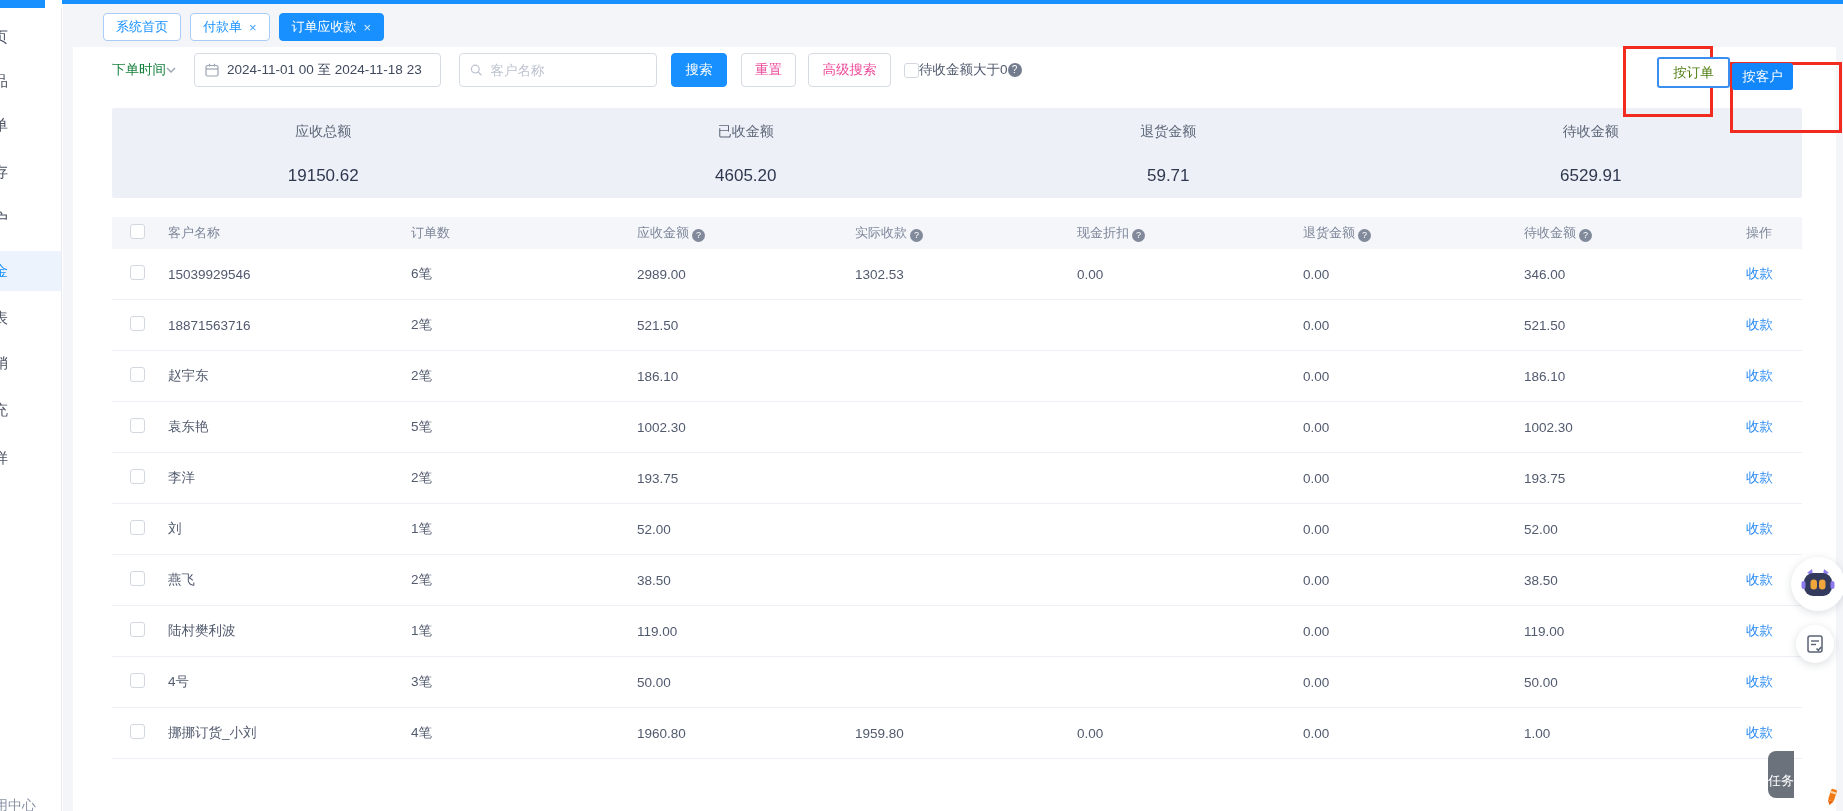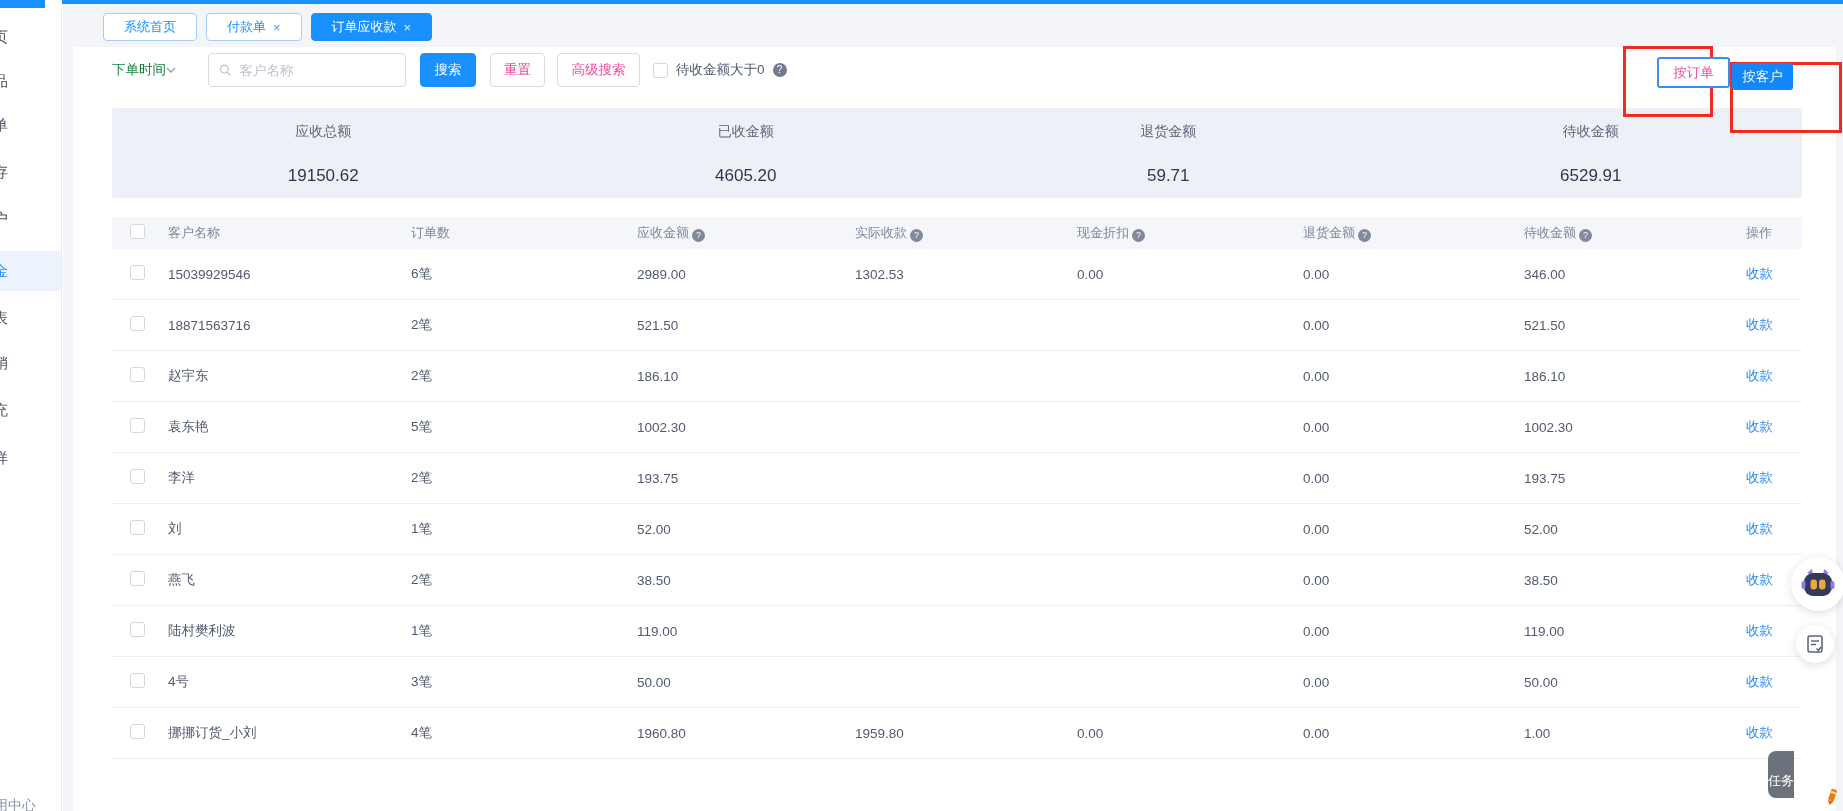--- a/index.html
+++ b/index.html
@@ -18,46 +18,46 @@
   
   #sidebar{position:absolute;left:0;top:8px;width:62px;height:803px;background:#fff;border-right:1px solid #e9ebf1;overflow:hidden;}
   .sb-item{position:absolute;left:-7px;width:40px;font-size:15px;color:#4a5263;cursor:pointer;white-space:nowrap;}
   .sb-item.active{color:var(--primary);}
   .sb-active-bg{position:absolute;left:0;width:62px;height:40px;background:#ecf3fd;}
   #sb-footer{position:absolute;left:-6px;top:789px;font-size:14px;color:#8a93a6;white-space:nowrap;}
 
   
   #page{position:absolute;left:63px;top:4px;right:0;bottom:0;background:var(--page-bg);}
   #tabs{position:absolute;left:40px;top:9px;height:28px;display:flex;gap:9px;}
-  .tab{height:28px;display:flex;align-items:center;padding:0 20px;border:1px solid #a9ccf6;border-radius:4px;background:#fff;color:var(--primary);font-size:13px;cursor:pointer;white-space:nowrap;}
+  .tab{height:28px;display:flex;align-items:center;padding:0 12px;border:1px solid #a9ccf6;border-radius:4px;background:#fff;color:var(--primary);font-size:13px;cursor:pointer;white-space:nowrap;}
   .tab .x{margin-left:7px;font-size:13px;line-height:1;opacity:.85;cursor:pointer;}
   .tab.active{background:var(--primary);border-color:var(--primary);color:#fff;}
 
   #panel{position:absolute;left:10px;top:43px;width:1763px;bottom:0;background:#fff;}
 
   
   #filter-row{position:absolute;left:39px;top:6px;height:34px;display:flex;align-items:center;font-size:13.5px;}
   .f-label{display:flex;align-items:center;gap:0;width:78px;color:#15803d;cursor:pointer;}
   .inputbox{height:34px;border:1px solid #d7dbe3;border-radius:4px;background:#fff;display:flex;align-items:center;padding:0 10px;gap:8px;color:#3f4a5e;}
   #date-input{width:247px;margin-left:4px;}
   #cust-input{width:198px;margin-left:18px;}
   #cust-input input{border:none;outline:none;width:100%;font-size:13.5px;font-family:inherit;color:#3f4a5e;background:transparent;}
   #cust-input input::placeholder{color:#bcc2cf;}
   .btn{height:34px;border-radius:4px;border:1px solid #d7dbe3;background:#fff;color:#ec4899;font-size:13.5px;font-family:inherit;cursor:pointer;}
   .btn.primary{background:var(--primary);border-color:var(--primary);color:#fff;}
   #btn-search{width:56px;margin-left:14px;}
   #btn-reset{width:55px;margin-left:14px;}
   #btn-adv{width:83px;margin-left:12px;}
-  .chk{display:flex;align-items:center;gap:8px;margin-left:13px;cursor:pointer;color:#515a6e;}
+  .chk{display:flex;align-items:center;margin-left:13px;cursor:pointer;color:#515a6e;}
   .box{width:15px;height:15px;border:1px solid #d3d7e0;border-radius:3px;background:#fff;display:inline-block;flex:none;}
   .help{width:14px;height:14px;border-radius:50%;background:#737c8e;color:#fff;font-size:10px;line-height:14px;text-align:center;display:inline-block;flex:none;}
 
   
   .vbtn{position:absolute;z-index:2;font-size:13.5px;border-radius:3px;text-align:center;cursor:pointer;font-family:inherit;}
-  #btn-byorder{left:1584px;top:10px;width:73px;height:31px;background:#fff;border:2px solid #3a8ef0;color:#ec4899;line-height:27px;}
+  #btn-byorder{left:1584px;top:10px;width:73px;height:31px;background:#fff;border:2px solid #3a8ef0;color:#4d7c0f;line-height:27px;}
   #btn-bycust{left:1659px;top:16px;width:61px;height:27px;background:#1287fb;border:none;color:#fff;line-height:27px;}
   .redrect{position:absolute;z-index:1;border:3px solid var(--red);background:transparent;}
   #red1{left:1550px;top:-1px;width:90px;height:71px;}
   #red2{left:1657px;top:15px;width:112px;height:71px;}
 
   
   #summary{position:absolute;left:39px;top:61px;width:1690px;height:90px;background:var(--summary-bg);border-radius:2px;display:flex;}
   .sum-card{flex:1;display:flex;flex-direction:column;align-items:center;justify-content:center;gap:25px;padding-top:2px;}
   .sum-label{font-size:14px;color:#5c6678;}
   .sum-value{font-size:17px;color:#2f3850;}
@@ -121,20 +121,29 @@
 
   <section id="panel">
 
     <div id="filter-row">
       <div class="f-label">
         <span>下单时间</span>
         <svg width="10" height="6" viewBox="0 0 10 6">
             <path d="M1 1l4 4 4-4" fill="none" stroke="#9aa3b2" stroke-width="1.4"></path>
           </svg>
       </div>
+      <div class="inputbox" id="date-input">
+        <svg width="14" height="14" viewBox="0 0 14 14">
+            <rect x="1" y="2.5" width="12" height="10.5" rx="1.5" fill="none" stroke="#9aa3b2" stroke-width="1.2"></rect>
+            <line x1="1" y1="6" x2="13" y2="6" stroke="#9aa3b2" stroke-width="1.2"></line>
+            <line x1="4.5" y1="0.8" x2="4.5" y2="3.5" stroke="#9aa3b2" stroke-width="1.2"></line>
+            <line x1="9.5" y1="0.8" x2="9.5" y2="3.5" stroke="#9aa3b2" stroke-width="1.2"></line>
+          </svg>
+        <span>2024-11-01 00 至 2024-11-18 23</span>
+      </div>
       <div class="inputbox" id="cust-input">
         <svg width="14" height="14" viewBox="0 0 14 14">
             <circle cx="6" cy="6" r="4.4" fill="none" stroke="#bcc2cf" stroke-width="1.4"></circle>
             <line x1="9.4" y1="9.4" x2="13" y2="13" stroke="#bcc2cf" stroke-width="1.4"></line>
           </svg>
         <input placeholder="客户名称" style="">
       </div>
       <button class="btn primary" id="btn-search">搜索</button>
       <button class="btn" id="btn-reset">重置</button>
       <button class="btn" id="btn-adv">高级搜索</button>

